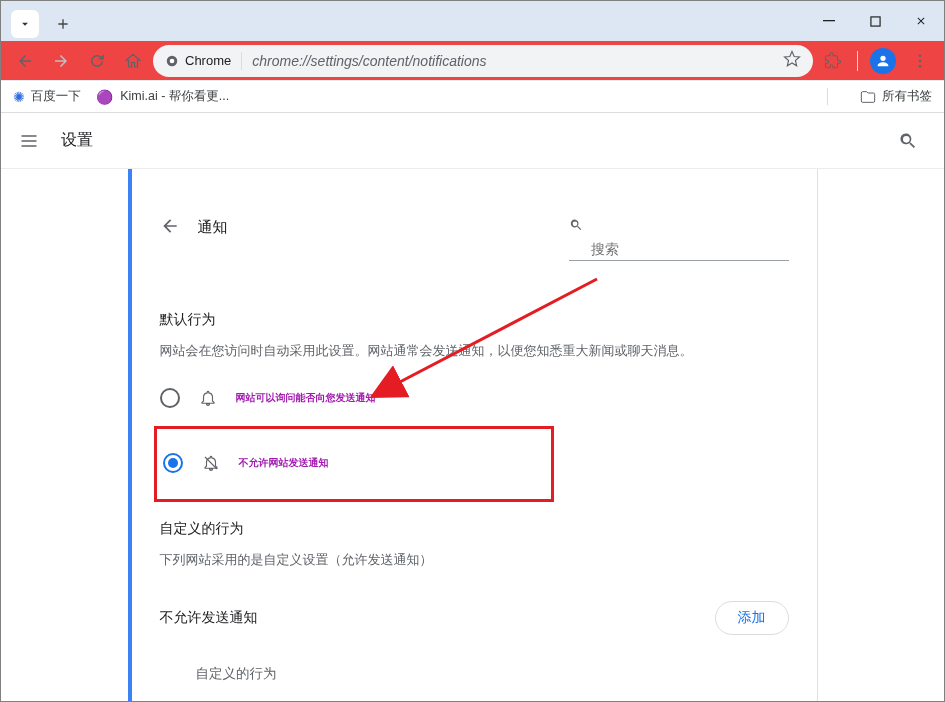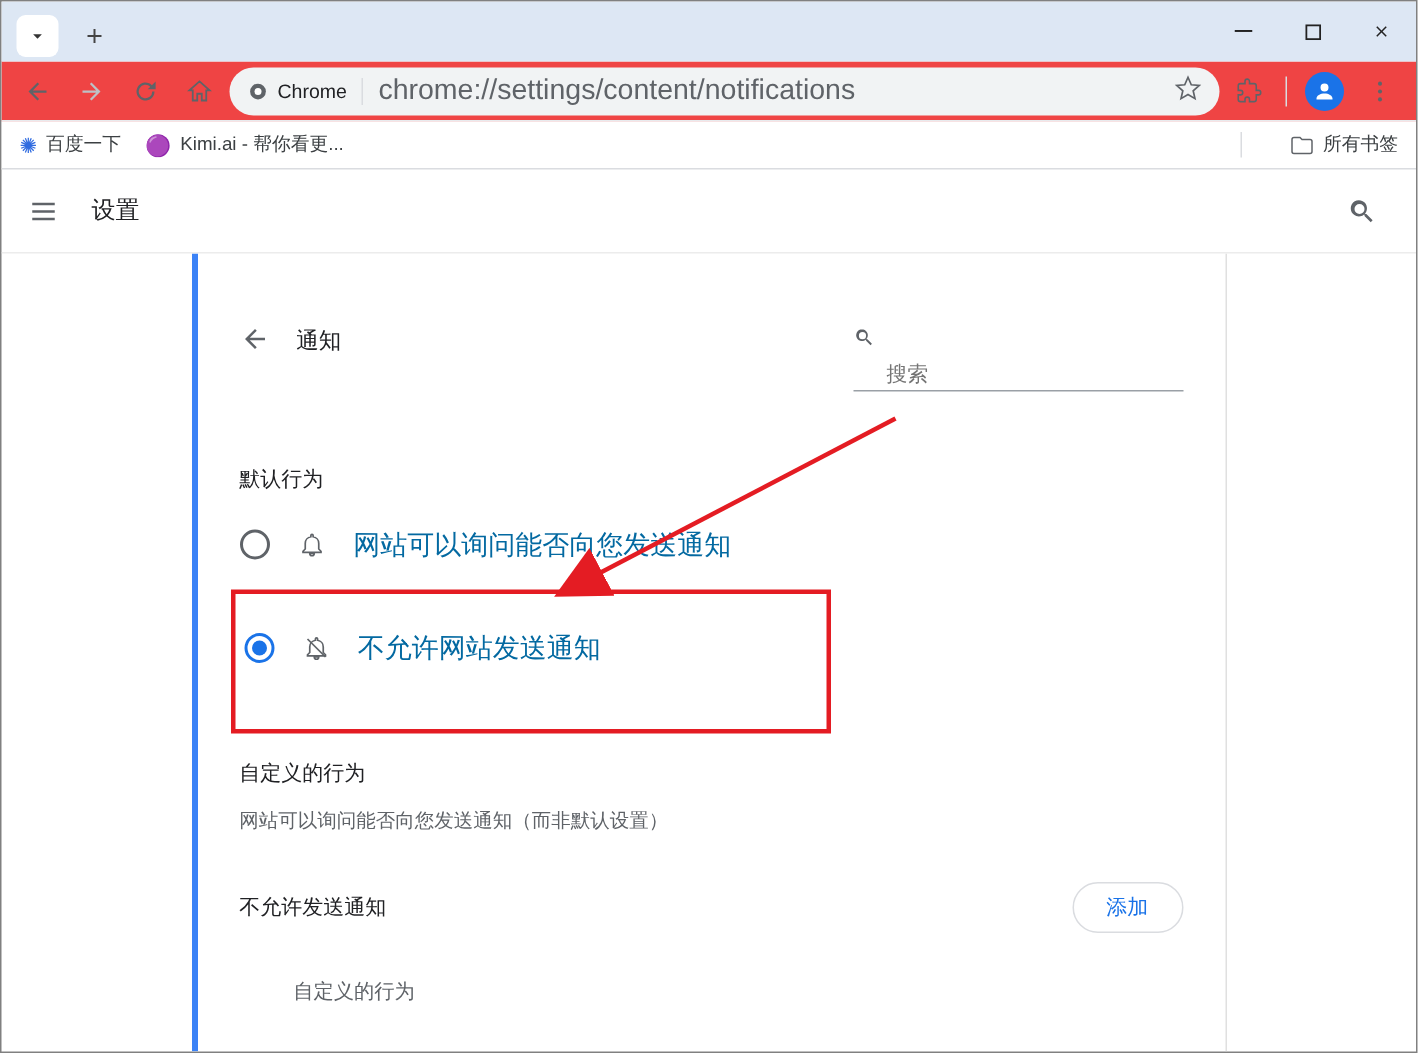--- a/index.html
+++ b/index.html
@@ -92,21 +92,21 @@
       font-size: 14px;
       color: #5f6368;
     }
     .omnibox .chip {
       display:flex; align-items:center; gap:6px;
       color:#202124; font-size:13px;
     }
     .omnibox .chip-sep {
       height: 18px; width: 1px; background: #dadce0; margin: 0 2px;
     }
-    .omnibox .url { color:#5f6368; font-size:19px; }
+    .omnibox .url { color:#5f6368; font-size:14px;font-style:italic; }
     .omnibox .star { margin-left: auto; color:#5f6368; }
     .profile-dot {
       width:26px;height:26px;border-radius:50%;
       background:#1a73e8;display:flex;align-items:center;justify-content:center;
       margin: 0 4px;
     }
     .profile-dot svg { fill:#fff; }
     .vsep { width:1px; height:20px; background:#dadce0; margin:0 4px; }
     
     .bookmarks {
@@ -164,37 +164,38 @@
     }
     .search-field input {
       border:none; outline:none; background:transparent;
       font-size:14px; color:#202124; width:100%;margin-top:48px;
     }
     .section-title { font-size: 14px; color:#202124; margin-bottom: 12px; font-weight: 500;}
     .section-desc { font-size: 13px; color:#5f6368; margin-bottom: 16px; line-height: 1.6;}
     .radio-row {
       display:flex; align-items:center; gap: 18px;
       padding: 10px 0;
-      font-size: 18px;
-      color:#0369a1;
+      font-size: 10px;
+      color:#a21caf;
+      font-weight:bold;
     }
     .radio-outer {
       width:20px; height:20px; border-radius:50%;
       border: 2px solid #5f6368;
       display:flex; align-items:center; justify-content:center;
       flex-shrink: 0;
     }
     .radio-outer.selected { border-color:#1a73e8; }
     .radio-inner {
       width:10px; height:10px; border-radius:50%; background:#1a73e8;
     }
     .row-icon { color:#5f6368; width:20px; display:flex; justify-content:center;}
     .redbox {
       border: 3px solid #e41c23;
-      padding: 14px 2px 32px 2px;
+      padding: 14px 2px 16px 2px;
       margin: 8px 0 18px -6px;
       width: 400px;
     }
     .list-title-row {
       display:flex; align-items:center; justify-content:space-between;
       padding: 14px 0;
     }
     .list-title { font-size: 14px; color:#202124; }
     .add-btn {
       border: 1px solid #dadce0;
@@ -345,20 +346,21 @@
       <span class="card-title">通知</span>
       <div class="search-field">
         <svg width="16" height="16" viewBox="0 0 24 24">
             <path d="M15.5 14h-.8l-.3-.3a6.5 6.5 0 10-.7.7l.3.3v.8l5 5 1.5-1.5-5-5zM10 14a4 4 0 110-8 4 4 0 010 8z" fill="#5f6368"></path>
           </svg>
         <input placeholder="搜索" style="">
       </div>
     </div>
 
     <div class="section-title">默认行为</div>
+    <div class="section-desc">网站会在您访问时自动采用此设置。网站通常会发送通知，以便您知悉重大新闻或聊天消息。</div>
 
     <div class="radio-row">
       <span class="radio-outer"></span>
       <span class="row-icon">
         <svg width="18" height="18" viewBox="0 0 24 24">
             <path d="M12 22a2 2 0 002-2h-4a2 2 0 002 2zm6-6V11a6 6 0 00-5-5.9V4a1 1 0 10-2 0v1.1A6 6 0 006 11v5l-2 2v1h16v-1l-2-2z" fill="none" stroke="#5f6368" stroke-width="1.5"></path>
           </svg>
       </span>
       <span>网站可以询问能否向您发送通知</span>
     </div>
@@ -372,21 +374,21 @@
           <svg width="18" height="18" viewBox="0 0 24 24">
               <path d="M12 22a2 2 0 002-2h-4a2 2 0 002 2zm6-6V11a6 6 0 00-5-5.9V4a1 1 0 10-2 0v1.1A6 6 0 006 11v5l-2 2v1h16v-1l-2-2z" fill="none" stroke="#5f6368" stroke-width="1.5"></path>
               <line x1="4" y1="4" x2="20" y2="20" stroke="#5f6368" stroke-width="1.5"></line>
             </svg>
         </span>
         <span>不允许网站发送通知</span>
       </div>
     </div>
 
     <div class="section-title">自定义的行为</div>
-    <div class="section-desc">网站可以询问能否向您发送通知（而非默认设置）</div>
+    <div class="section-desc">下列网站采用的是自定义设置（允许发送通知）</div>
 
     <div class="list-title-row">
       <span class="list-title">不允许发送通知</span>
       <button class="add-btn">添加</button>
     </div>
     <div class="empty-hint">自定义的行为</div>
 
     <div class="list-title-row">
       <span class="list-title">允许发送通知</span>
       <button class="add-btn">添加</button>

